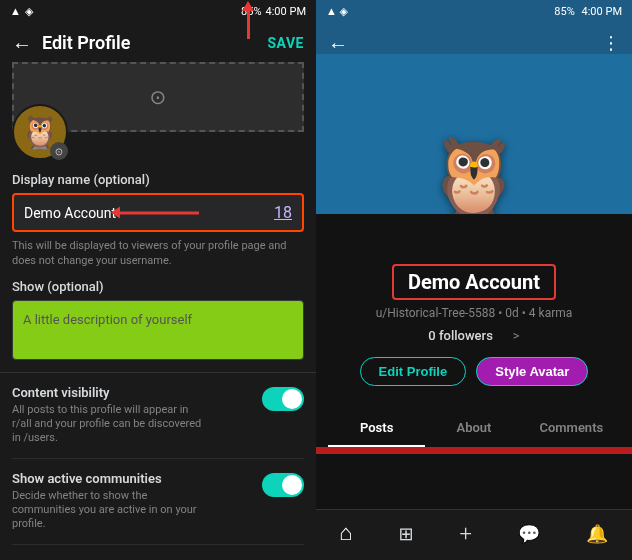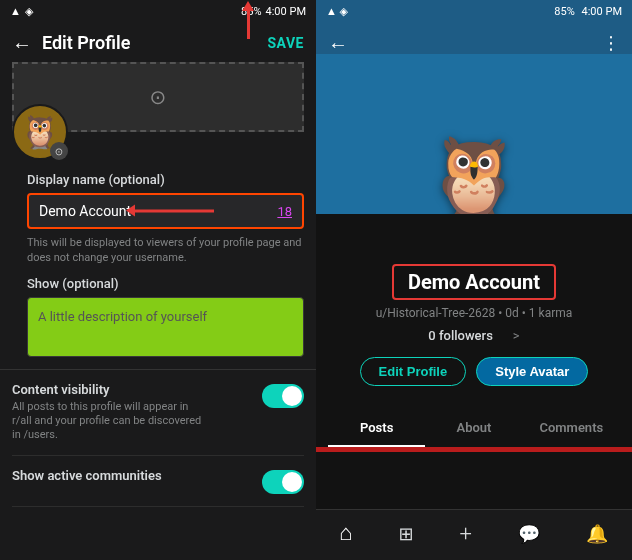--- a/index.html
+++ b/index.html
@@ -119,21 +119,20 @@
       height: 18px;
       display: flex;
       align-items: center;
       justify-content: center;
       font-size: 10px;
       color: #ccc;
     }
 
     .form-section {
       padding: 12px 12px 0;
-      margin-left: 15px;
     }
 
     .field-label {
       font-size: 13px;
       color: #d7dadc;
       margin-bottom: 6px;
       font-weight: 500;
     }
 
     .input-row {
@@ -173,22 +172,22 @@
     .input-text {
       flex: 1;
       font-size: 14px;
       color: #fff;
       background: transparent;
       border: none;
       outline: none;
     }
 
     .char-count {
-      color: #d946ef;
-      font-size: 13px;
+      color: #c4b5fd;
+      font-size: 16px;
       text-decoration: underline;
     }
 
     .field-hint {
       font-size: 11px;
       color: #818384;
       margin-bottom: 10px;
       line-height: 1.4;
     }
 
@@ -369,31 +368,31 @@
       border-radius: 20px;
       padding: 6px 18px;
       font-size: 13px;
       font-weight: 600;
       cursor: pointer;
     }
 
     .btn-filled {
       border: 1.5px solid #0dd3bb;
       color: #fff;
-      background: #0369a1;
+      background: #a21caf;
       border-radius: 20px;
       padding: 6px 18px;
       font-size: 13px;
       font-weight: 600;
       cursor: pointer;
     }
 
     .profile-tabs {
       display: flex;
-      border-bottom: 5px solid #b91c1c;
+      border-bottom: 7px solid #b91c1c;
       padding: 0 12px;
       justify-content: space-between;
     }
 
     .profile-tab {
       flex: 1;
       text-align: center;
       padding: 10px 0;
       font-size: 13px;
       font-weight: 600;
@@ -514,20 +513,21 @@
         <div class="toggle-title">Content visibility</div>
         <div class="toggle-desc">All posts to this profile will appear in r/all and your profile can be discovered in /users.</div>
       </div>
       <div class="toggle-switch">
         <div class="toggle-knob"></div>
       </div>
     </div>
     <div class="toggle-row">
       <div class="toggle-text">
         <div class="toggle-title">Show active communities</div>
+        <div class="toggle-desc">Decide whether to show the communities you are active in on your profile.</div>
       </div>
       <div class="toggle-switch">
         <div class="toggle-knob"></div>
       </div>
     </div>
   </div>
 
 </div>
 
 <div class="right-panel">
@@ -548,21 +548,21 @@
   </div>
 
   <div class="owl-container">
     <span class="owl-figure">🦉</span>
   </div>
 
   <div class="profile-info">
     <div class="profile-name-box">
       <span class="profile-name">Demo Account</span>
     </div>
-    <div class="profile-sub">u/Historical-Tree-2628 • 0d • 1 karma</div>
+    <div class="profile-sub">u/Historical-Tree-5588 • 0d • 4 karma</div>
     <div class="followers-row">
       <span class="followers-text">0 followers</span>
       <span class="chevron-icon">&gt;</span>
     </div>
     <div class="action-buttons">
       <button class="btn-outline">Edit Profile</button>
       <button class="btn-filled">Style Avatar</button>
     </div>
   </div>
 

